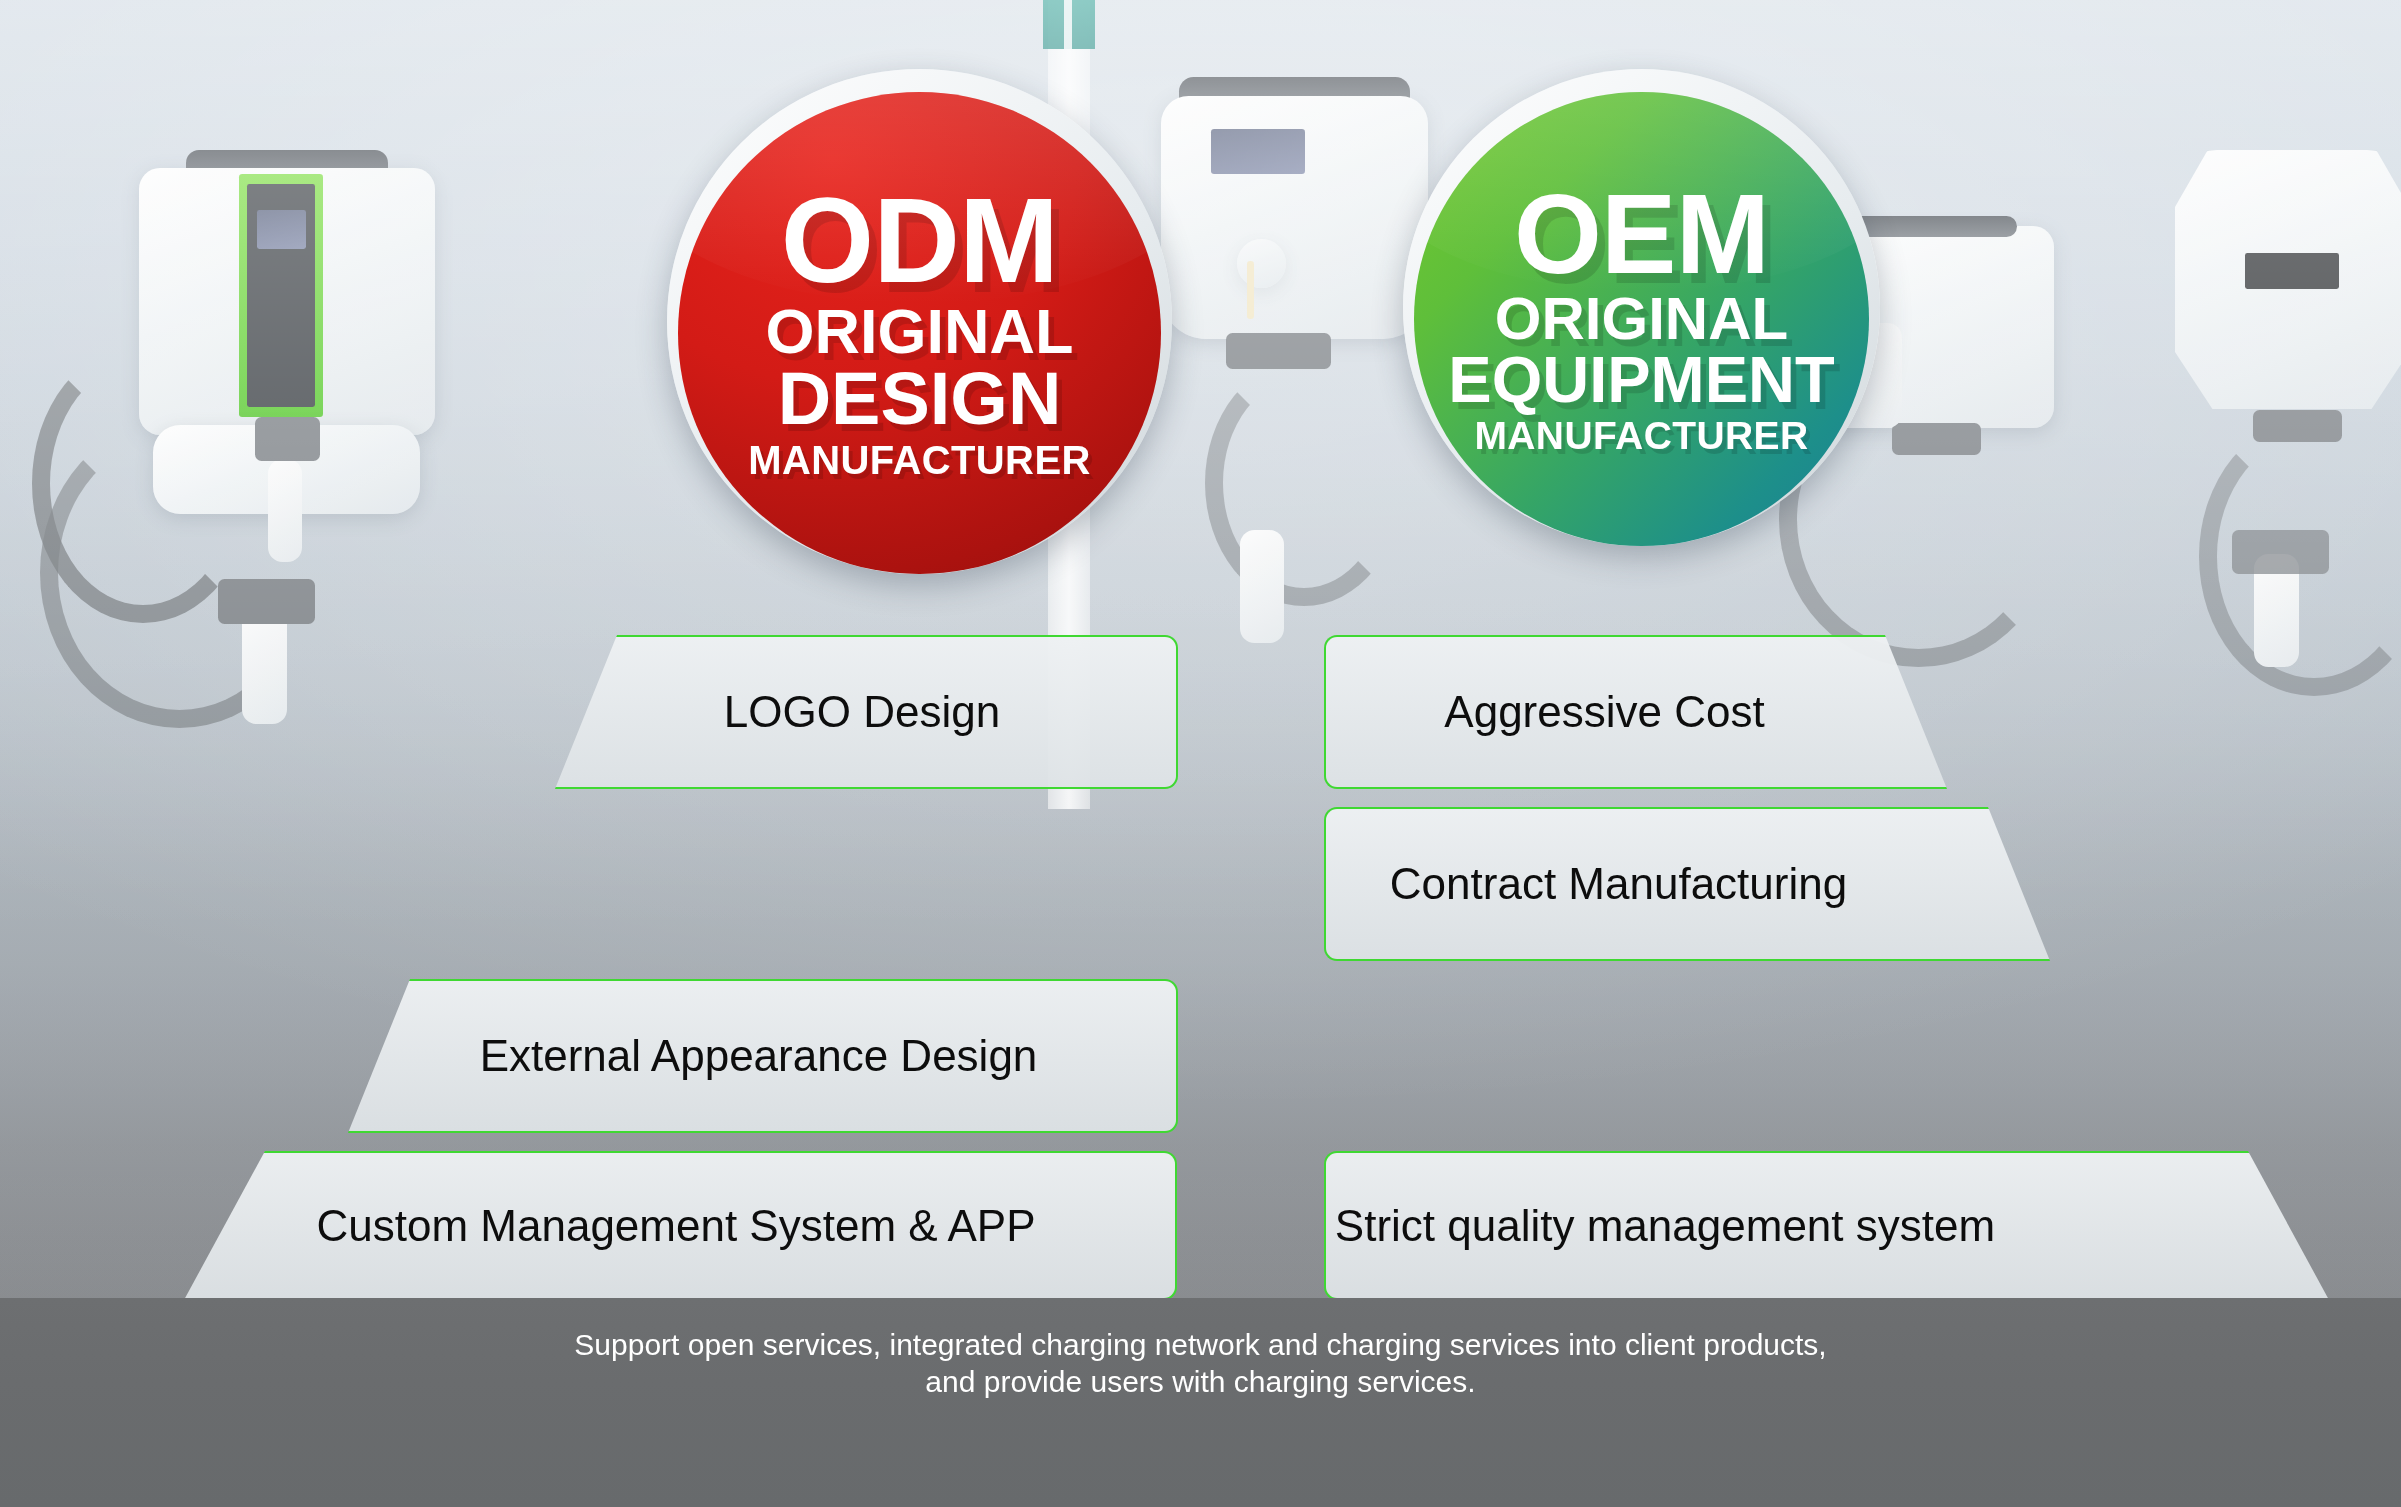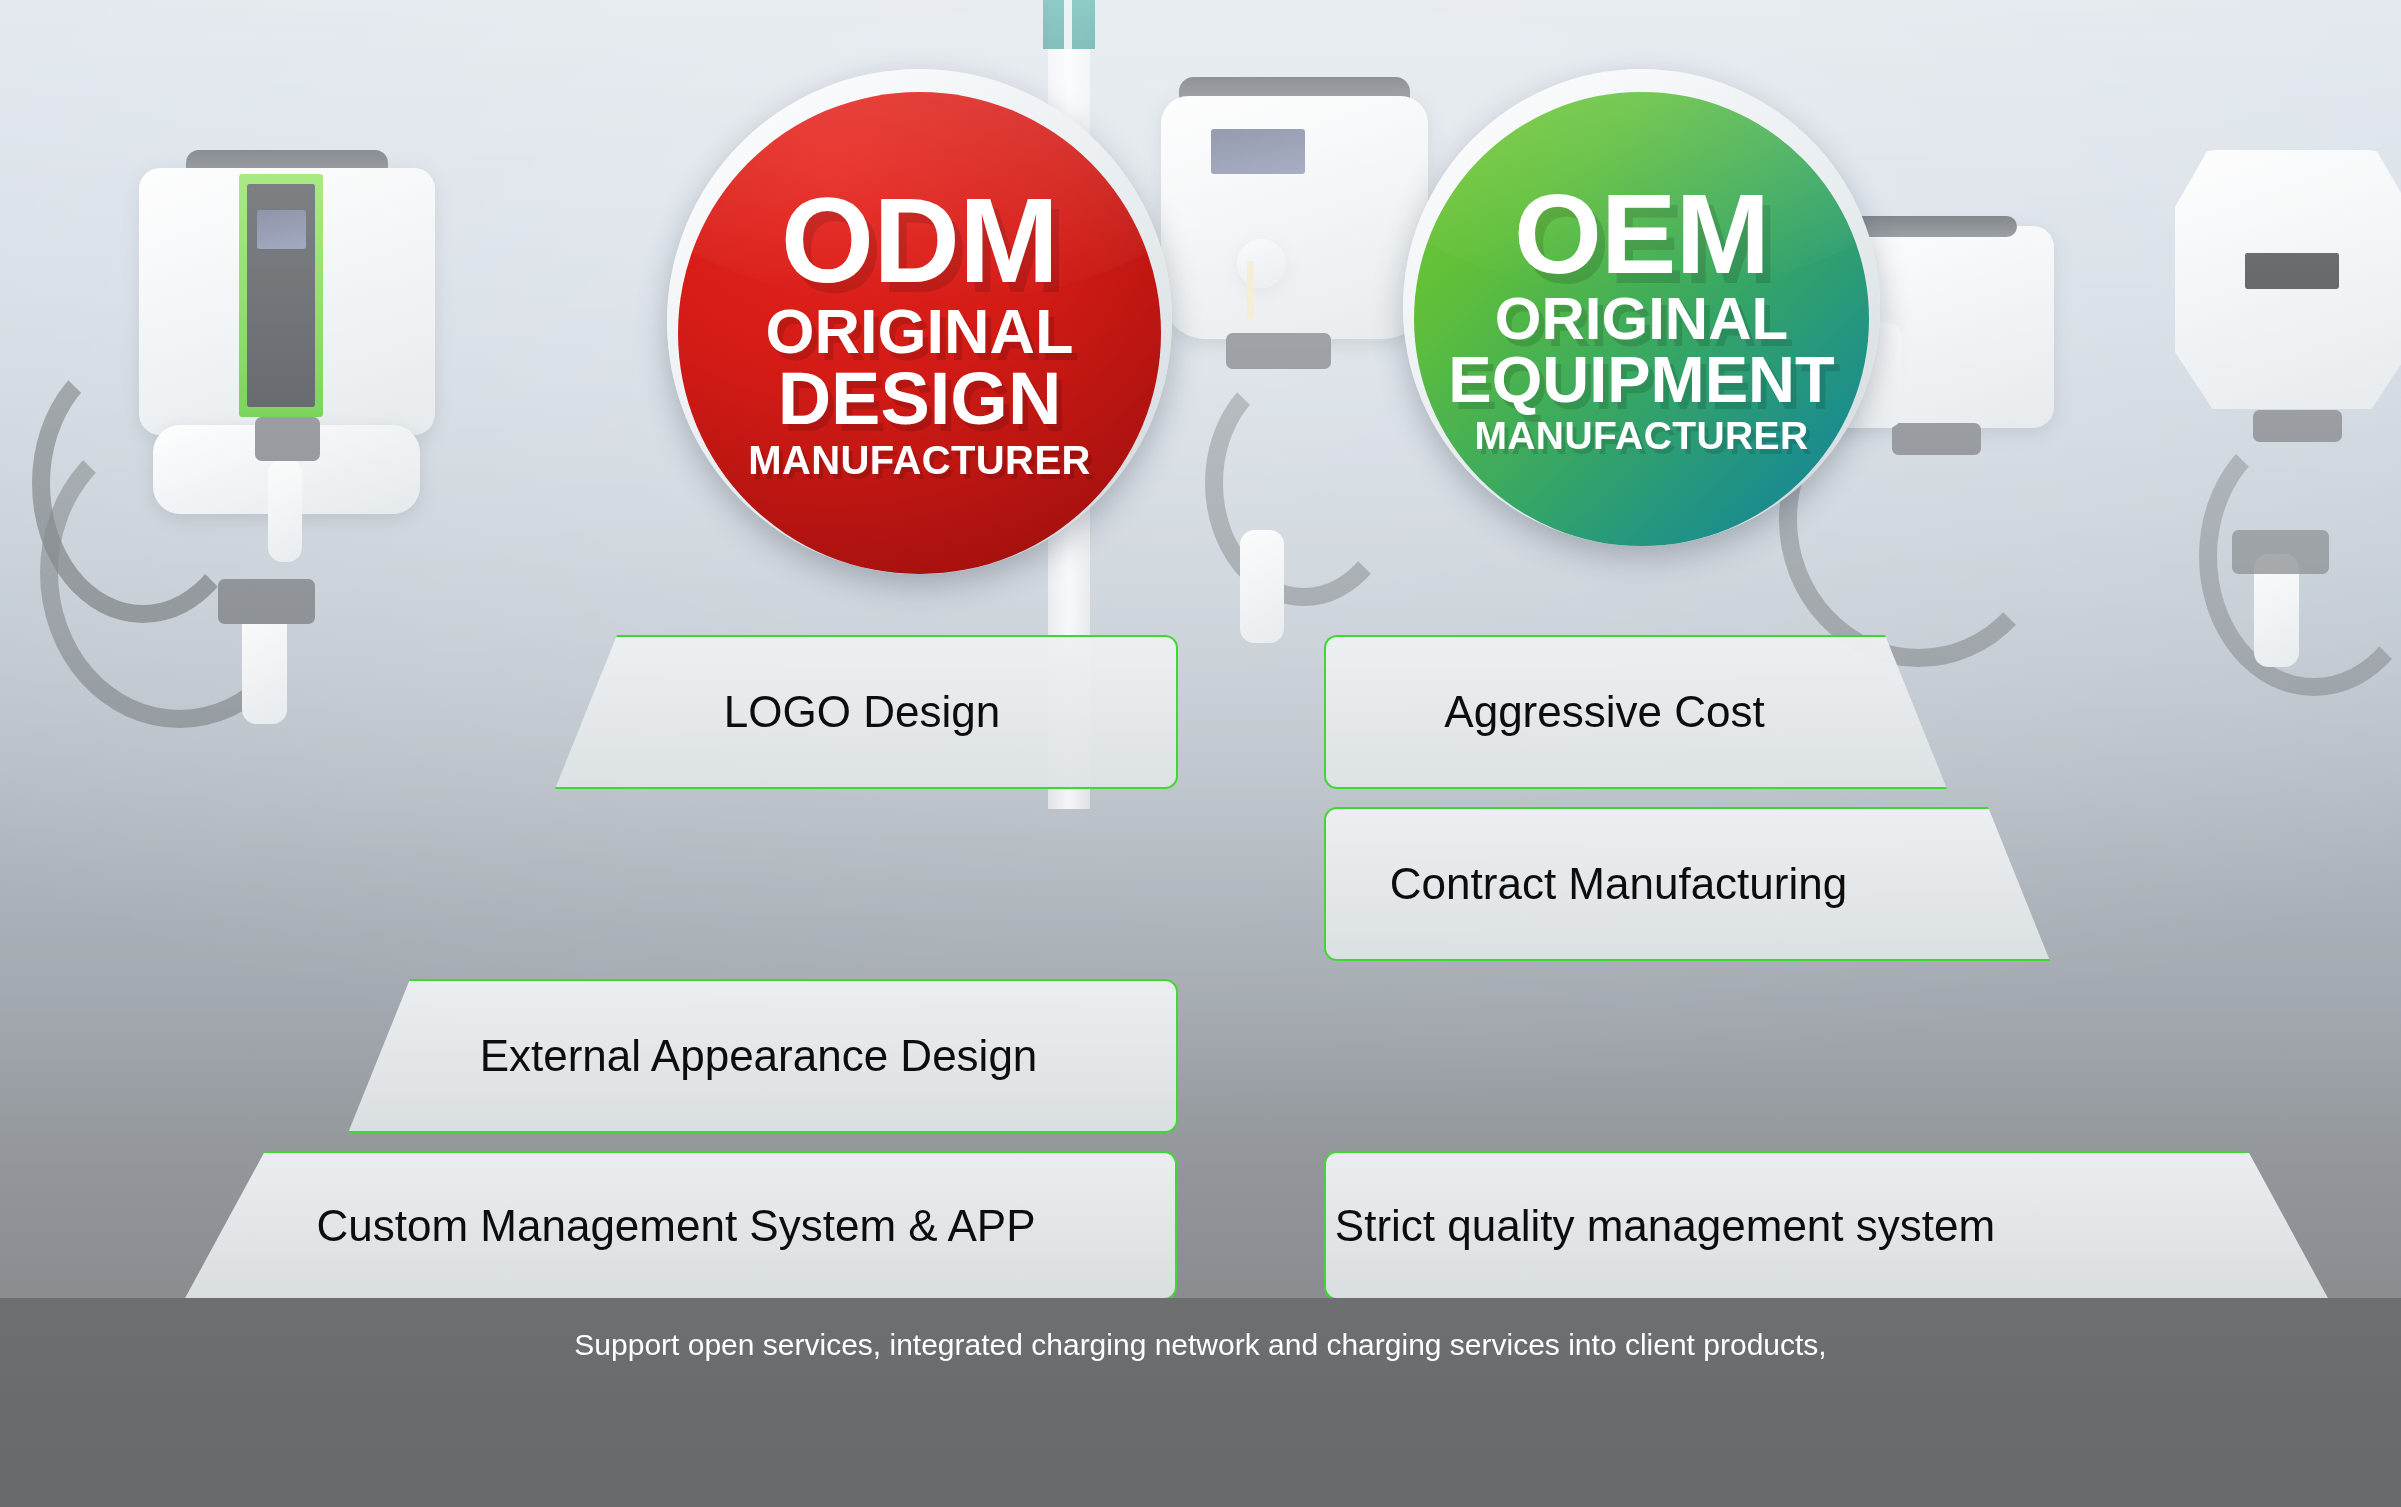--- a/index.html
+++ b/index.html
@@ -229,15 +229,16 @@
   <div class="row right-row" style="--g:#3fd832;left:1324px;top:1151px;width:993px;height:149px;padding-left:12px;">
     <div class="fill" style="clip-path:polygon(0 0, calc(100% - 81px) 0, 100% 100%, 0 100%);"></div>
     <div class="label" style="padding-right:323px;">Strict quality management system</div>
   </div>
 
 </div>
 
 <div id="band">
   <div class="caption">
     <span class="ln">Support open services, integrated charging network and charging services into client products,</span>
+    <span class="ln">and provide users with charging services.</span>
   </div>
 </div>
 
 
 </body></html>

